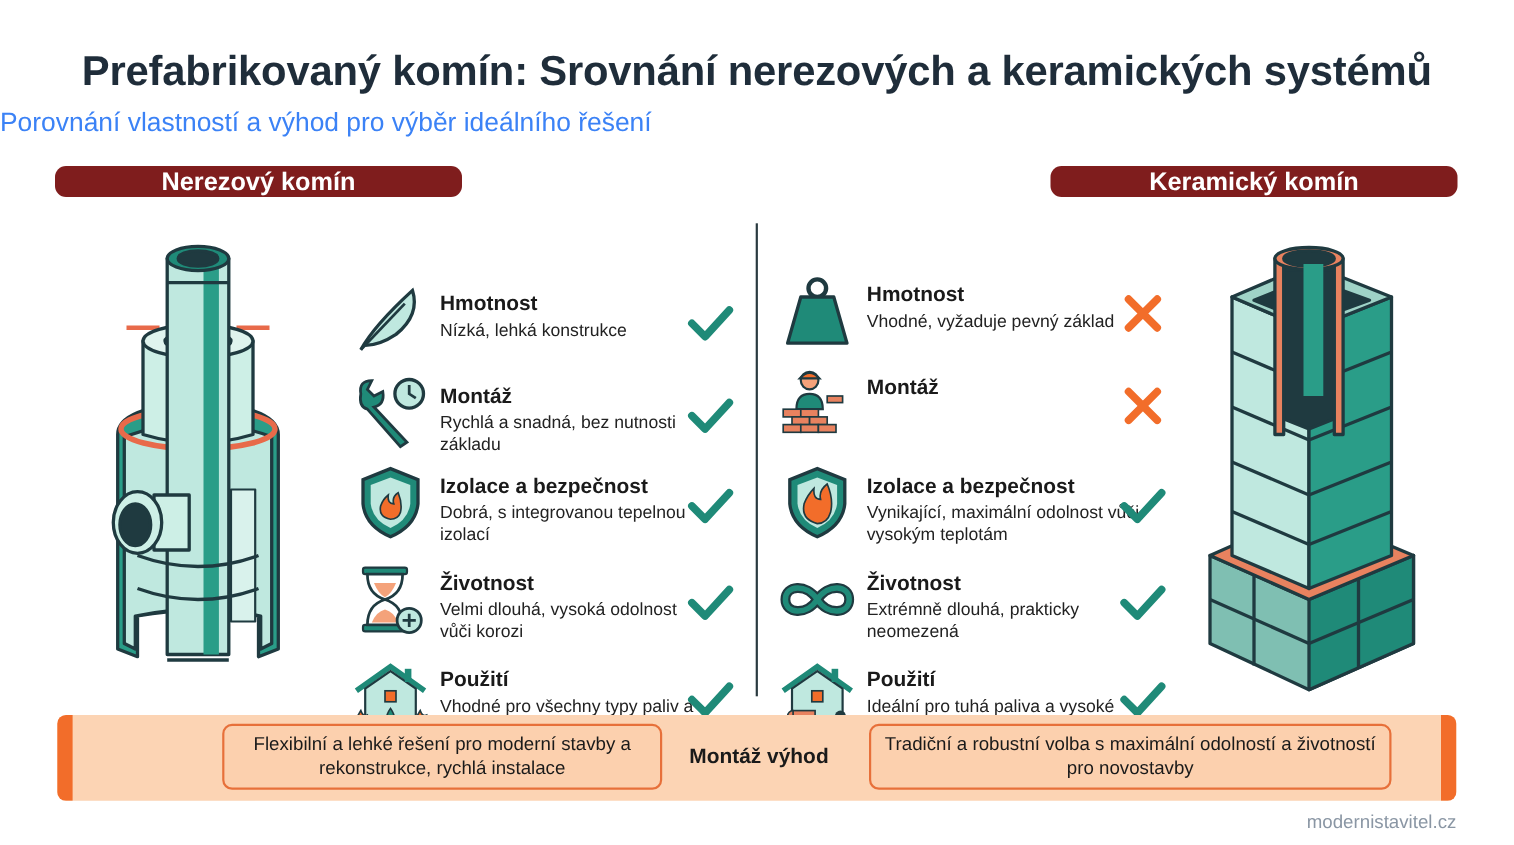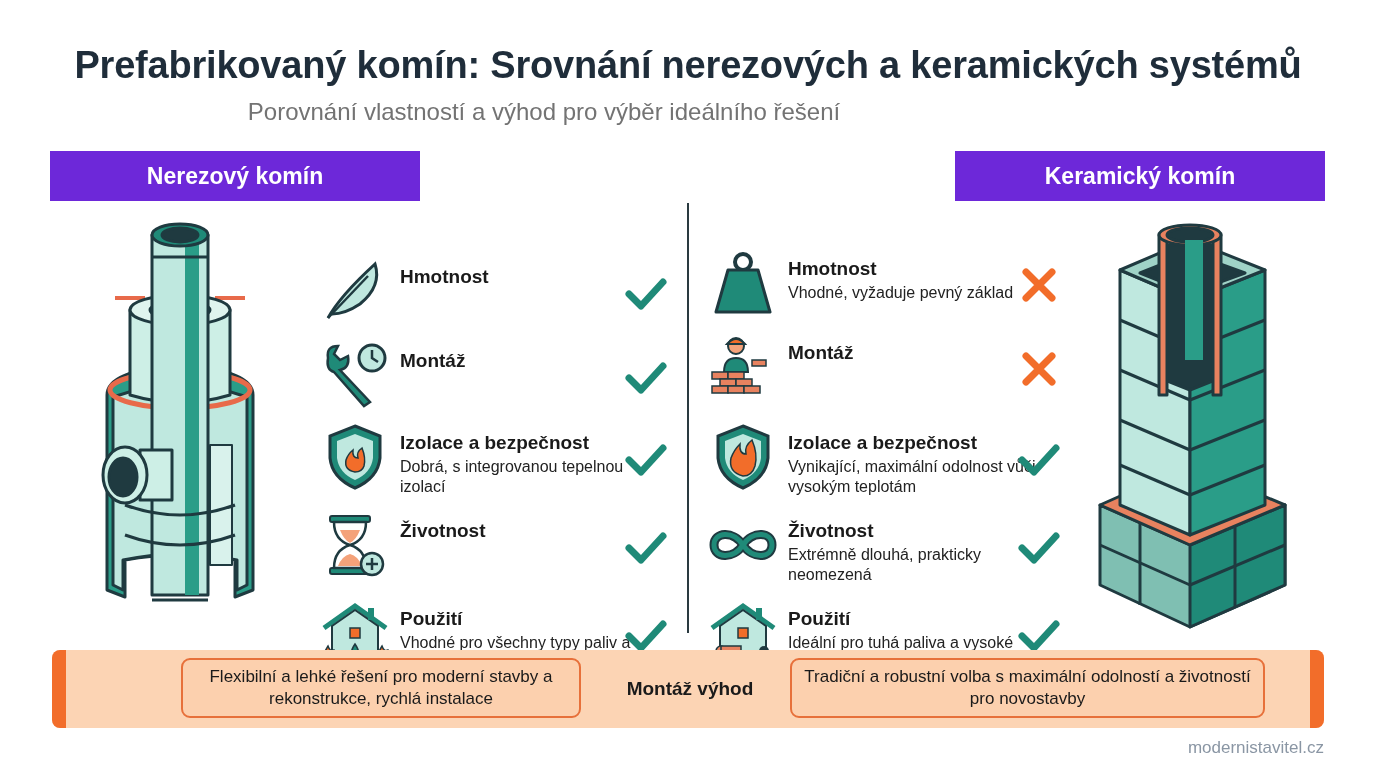--- a/index.html
+++ b/index.html
@@ -1,45 +1,45 @@
 <!DOCTYPE html>
 <html><head>
 <meta charset="utf-8">
 <style>
   * { box-sizing: border-box; margin: 0; padding: 0; }
   html, body { width: 1376px; height: 768px; background: #ffffff; overflow: hidden; }
   body { font-family: "Liberation Sans", sans-serif; color: #1c2530; position: relative; }
 
   .title { position: absolute; top: 44px; left: 0; width: 1376px; text-align: center;
     font-size: 38px; font-weight: bold; color: #1f2d3a; letter-spacing: -0.2px; }
-  .subtitle { position: absolute; top: 98px; left: 0; width: 1088px; text-align: center;
-    font-size: 24px; color: #737373; }
-
-  .col-header { position: absolute; top: 151px; height: 50px; background: #6d28d9;
-    border-radius: 0; color: #fff; font-weight: bold; font-size: 23px;
+  .subtitle { position: absolute; top: 98px; left: 0; width: 1088px; 
+    font-size: 24px; color: #3b82f6; }
+
+  .col-header { position: absolute; top: 151px; height: 28px; background: #7f1d1d;
+    border-radius: 10px; color: #fff; font-weight: bold; font-size: 23px;
     display: flex; align-items: center; justify-content: center; }
   .col-header.left { left: 50px; width: 370px; }
   .col-header.right { left: 955px; width: 370px; }
 
   .divider { position: absolute; left: 687px; top: 203px; width: 2px; height: 430px; background: #2a3a40; }
 
   .row { position: absolute; height: 80px; margin-top: 40px; }
   .row .icon { position: absolute; left: 0; top: 0; width: 70px; height: 70px; }
   .row .label { position: absolute; left: 80px; top: 10px; font-size: 19px; font-weight: bold; color: #1a1a1a; white-space: nowrap; }
   .row .desc { position: absolute; left: 80px; top: 35px; font-size: 16px; line-height: 20px; color: #222; width: 240px; }
   .row .mark { position: absolute; top: 14px; width: 46px; height: 46px; }
 
   .summary { position: absolute; left: 52px; top: 650px; width: 1272px; height: 78px;
     background: #fcd4b4; border-radius: 8px; overflow: hidden; }
   .summary .edge { position: absolute; top: 0; width: 14px; height: 100%; background: #f26d2a; }
   .summary .edge.l { left: 0; } .summary .edge.r { right: 0; }
   .sumbox { position: absolute; top: 8px; height: 60px; border: 2px solid #e7703a; border-radius: 9px;
     background: #fcd0ae; font-size: 17px; line-height: 22px; text-align: center; color: #1a1a1a;
     display: flex; align-items: center; justify-content: center; }
-  .sumbox.l { left: 129px; width: 400px; }
+  .sumbox.l { left: 150px; width: 400px; }
   .sumbox.r { left: 738px; width: 475px; }
   .sumtitle { position: absolute; left: 550px; top: 28px; width: 176px; text-align: center; font-weight: bold; font-size: 19px; color: #1a1a1a; }
 
   .footer { position: absolute; right: 52px; top: 738px; font-size: 17px; color: #8a96a4; }
 
   .illus { position: absolute; }
 </style>
 </head>
 <body>
 
@@ -113,32 +113,34 @@
 </svg>
 
 <div class="divider"></div>
 
 <div class="row" style="left:320px;top:216px;width:360px">
   <svg class="icon" viewBox="0 0 70 70">
       <path d="M8 62 Q20 40 55 8 Q62 30 40 48 Q25 58 12 58" fill="#bfe8df" stroke="#1f3a40" stroke-width="3"></path>
       <path d="M8 62 L48 20" stroke="#1f3a40" stroke-width="2.5"></path>
     </svg>
   <div class="label">Hmotnost</div>
+  <div class="desc">Nízká, lehká konstrukce</div>
   <svg class="mark" style="left:303px" viewBox="0 0 46 46">
       <path d="M6 24 L18 36 L40 12" fill="none" stroke="#1f8a78" stroke-width="7" stroke-linecap="round" stroke-linejoin="round"></path>
     </svg>
 </div>
 
 <div class="row" style="left:320px;top:300px;width:360px">
   <svg class="icon" viewBox="0 0 70 70">
       <path d="M8 18 Q6 6 18 6 L14 14 L20 20 L28 16 Q30 28 20 30 L50 62 L44 66 L14 32 Q6 30 8 18 Z" fill="#1f8a78" stroke="#1f3a40" stroke-width="2.5"></path>
       <circle cx="52" cy="18" r="13" fill="#bfe8df" stroke="#1f3a40" stroke-width="3"></circle>
       <path d="M52 10 L52 18 L58 22" stroke="#1f3a40" stroke-width="2.5" fill="none"></path>
     </svg>
   <div class="label">Montáž</div>
+  <div class="desc">Rychlá a snadná, bez nutnosti základu</div>
   <svg class="mark" style="left:303px" viewBox="0 0 46 46">
       <path d="M6 24 L18 36 L40 12" fill="none" stroke="#1f8a78" stroke-width="7" stroke-linecap="round" stroke-linejoin="round"></path>
     </svg>
 </div>
 
 <div class="row" style="left:320px;top:382px;width:360px">
   <svg class="icon" viewBox="0 0 70 70">
       <path d="M35 4 L60 14 L60 36 Q58 56 35 66 Q12 56 10 36 L10 14 Z" fill="#1f8a78" stroke="#1f3a40" stroke-width="3"></path>
       <path d="M35 12 L53 19 L53 36 Q51 51 35 58 Q19 51 17 36 L17 19 Z" fill="#bfe8df"></path>
       <path d="M35 50 Q24 48 26 38 Q28 32 33 28 Q32 36 38 36 Q36 30 42 26 Q46 36 44 44 Q42 50 35 50 Z" fill="#f26d2a" stroke="#1f3a40" stroke-width="1.5"></path>
@@ -154,20 +156,21 @@
   <svg class="icon" viewBox="0 0 70 70">
       <rect x="10" y="6" width="40" height="6" rx="2" fill="#1f8a78" stroke="#1f3a40" stroke-width="2"></rect>
       <rect x="10" y="58" width="40" height="6" rx="2" fill="#1f8a78" stroke="#1f3a40" stroke-width="2"></rect>
       <path d="M14 12 Q14 30 30 35 Q14 40 14 58 L46 58 Q46 40 30 35 Q46 30 46 12 Z" fill="#ffffff" stroke="#1f3a40" stroke-width="2.5"></path>
       <path d="M20 20 L40 20 Q36 30 30 33 Q24 30 20 20 Z" fill="#f4a27a"></path>
       <path d="M18 56 Q22 46 30 44 Q38 46 42 56 Z" fill="#f4a27a"></path>
       <circle cx="52" cy="54" r="11" fill="#bfe8df" stroke="#1f3a40" stroke-width="2.5"></circle>
       <path d="M52 48 L52 60 M46 54 L58 54" stroke="#1f3a40" stroke-width="2.5"></path>
     </svg>
   <div class="label">Životnost</div>
+  <div class="desc">Velmi dlouhá, vysoká odolnost vůči korozi</div>
   <svg class="mark" style="left:303px" viewBox="0 0 46 46">
       <path d="M6 24 L18 36 L40 12" fill="none" stroke="#1f8a78" stroke-width="7" stroke-linecap="round" stroke-linejoin="round"></path>
     </svg>
 </div>
 
 <div class="row" style="left:320px;top:558px;width:360px">
   <svg class="icon" viewBox="0 0 70 70">
       <path d="M4 30 L35 8 L66 30" fill="none" stroke="#1f8a78" stroke-width="5"></path>
       <path d="M12 28 L35 12 L58 28 L58 64 L12 64 Z" fill="#bfe8df" stroke="#1f3a40" stroke-width="2"></path>
       <rect x="48" y="10" width="6" height="12" fill="#1f8a78"></rect>

